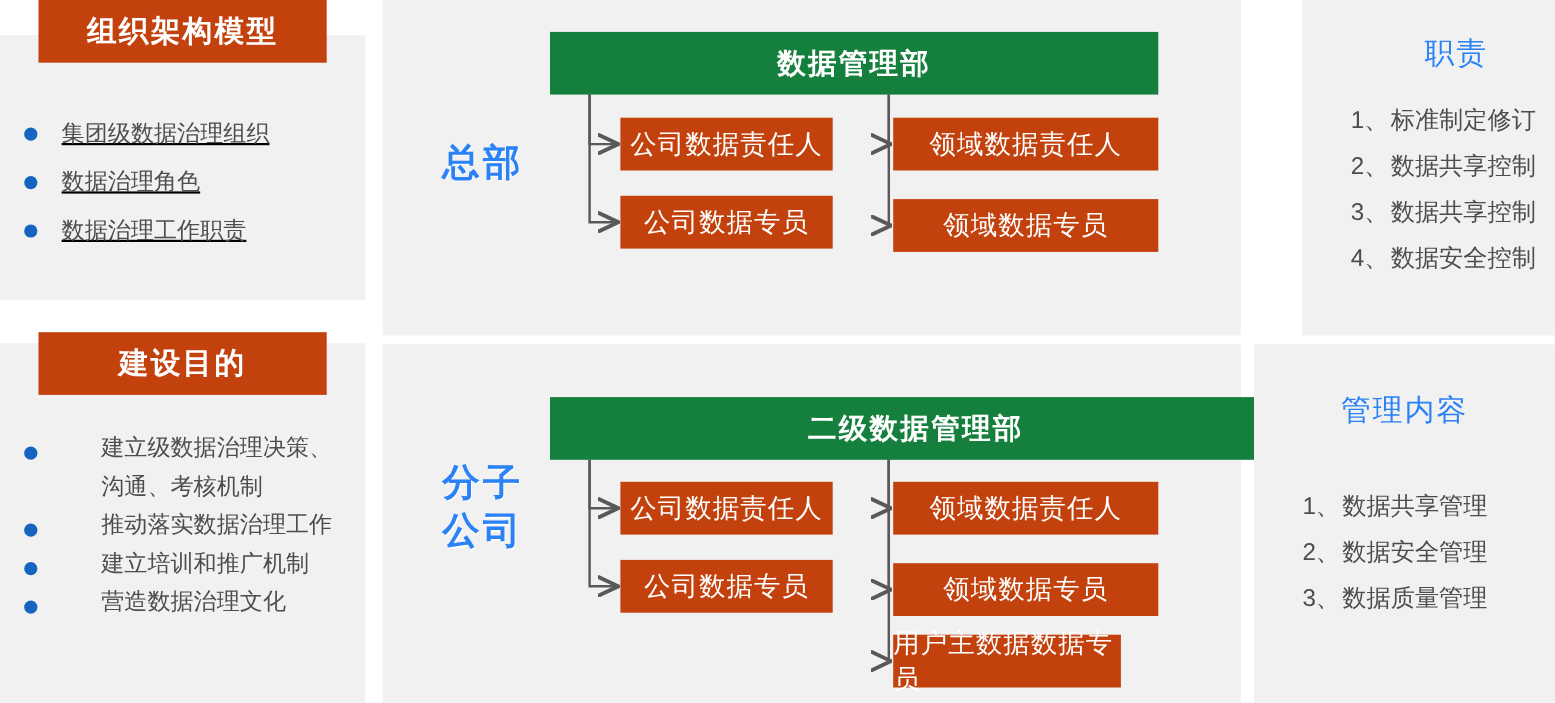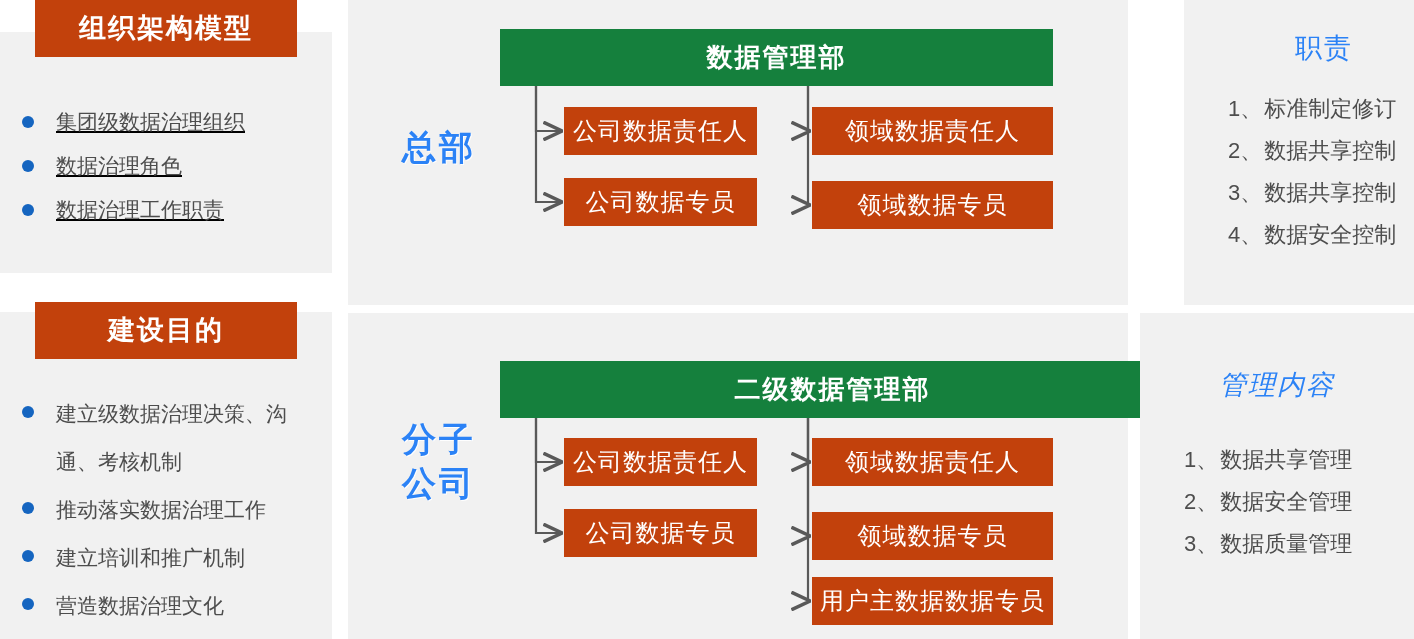--- a/index.html
+++ b/index.html
@@ -59,21 +59,21 @@
     width: 12px;
     height: 12px;
     border-radius: 50%;
     background: #1565c0;
     margin-top: 16px;
     margin-right: 22px;
   }
   .bullet-list li .txt { flex: 1 1 auto; }
   #list-org  { top: 100px; width: 300px; text-decoration: underline; }
   #list-goal { top: 390px; width: 300px; }
-  #list-goal li { line-height: 48px; }
+  #list-goal li { line-height: 35px; gap: 36px; }
 
   
   #center-top    { left: 348px; top: 0;    width: 780px; height: 305px; }
   #center-bottom { left: 348px; top: 313px; width: 780px; height: 326px; }
 
   .side-label {
     position: absolute;
     color: #2b82f6;
     font-size: 34px;
     font-weight: bold;
@@ -233,21 +233,21 @@
       <path d="M460,105 L460,223 L461,223"></path>
       <path d="M460,105 L460,288 L461,288"></path>
     </g>
   </svg>
 
   <div class="node" style="left: 216px; top: 125px; width: 193px; height: 48px;">公司数据责任人</div>
   <div class="node" style="left: 216px; top: 196px; width: 193px; height: 48px;">公司数据专员</div>
 
   <div class="node" style="left: 464px; top: 125px; width: 241px; height: 48px;">领域数据责任人</div>
   <div class="node" style="left: 464px; top: 199px; width: 241px; height: 48px;">领域数据专员</div>
-  <div class="node" style="left: 464px; top: 264px; width: 241px; height: 48px;">用户主数据数据专员</div>
+  <div class="node" style="left: 464px; top: 264px; width: 207px; height: 48px;">用户主数据数据专员</div>
 </div>
 
 <div class="panel" id="right-top">
   <div class="right-title" style="top: 30px;">职责</div>
   <ul class="num-list" style="top: 84px;">
     <li>
       <span class="idx">1、</span><span>标准制定修订</span>
     </li>
     <li>
       <span class="idx">2、</span><span>数据共享控制</span>
@@ -255,21 +255,21 @@
     <li>
       <span class="idx">3、</span><span>数据共享控制</span>
     </li>
     <li>
       <span class="idx">4、</span><span>数据安全控制</span>
     </li>
   </ul>
 </div>
 
 <div class="panel" id="right-bottom">
-  <div class="right-title" style="top: 54px; font-style: italic;">管理内容</div>
+  <div class="right-title" style="top: 42px;">管理内容</div>
   <ul class="num-list" style="top: 122px;">
     <li>
       <span class="idx">1、</span><span>数据共享管理</span>
     </li>
     <li>
       <span class="idx">2、</span><span>数据安全管理</span>
     </li>
     <li>
       <span class="idx">3、</span><span>数据质量管理</span>
     </li>

